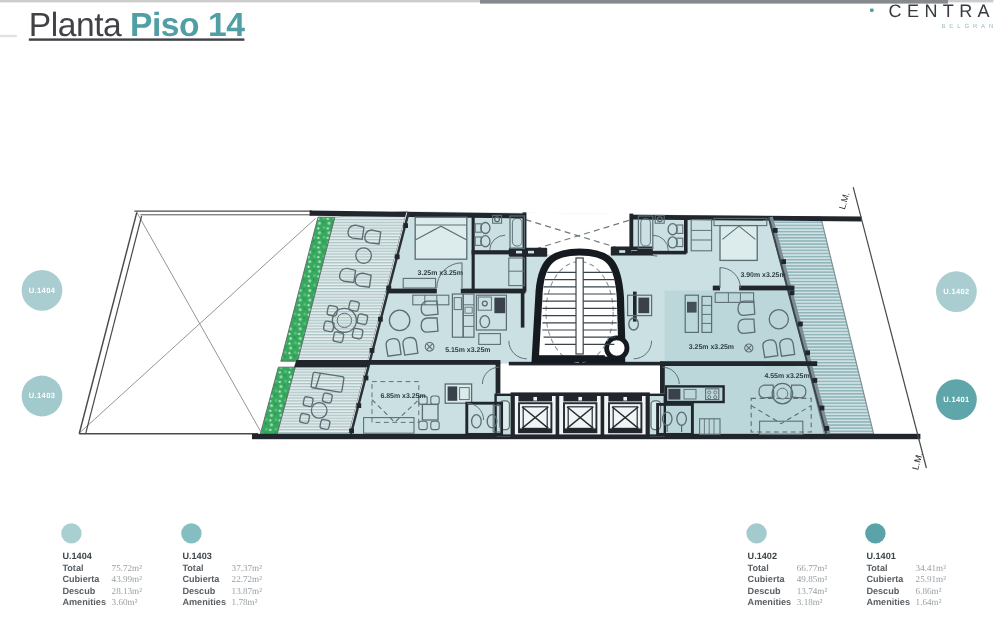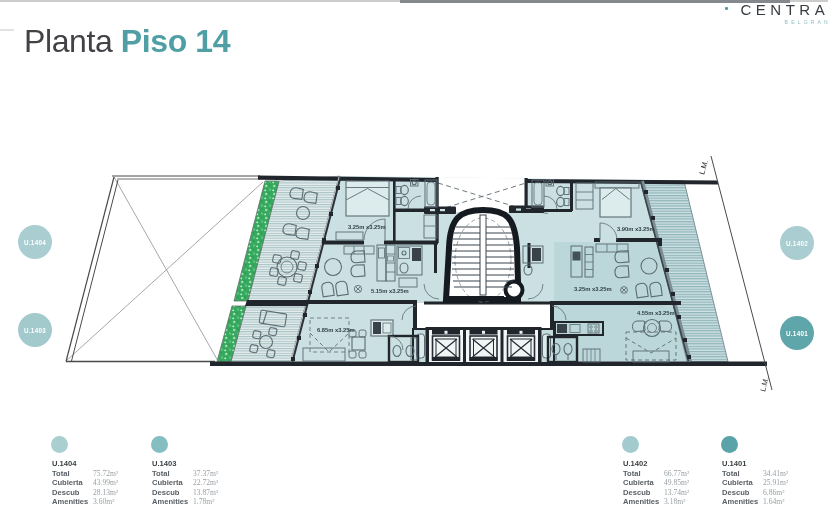--- a/index.html
+++ b/index.html
@@ -1,17 +1,17 @@
 <!DOCTYPE html>
 <html><head>
 <meta charset="utf-8">
 <style>
   html,body{margin:0;padding:0;background:#ffffff;width:828px;height:527px;overflow:hidden;}
   body{font-family:"Liberation Sans", sans-serif;position:relative;}
-  .title{position:absolute;left:24px;top:23px;font-size:32px;letter-spacing:-0.4px;color:#414246;font-weight:400;}
+  .title{position:absolute;left:24px;top:5px;font-size:28px;letter-spacing:-0.4px;color:#414246;font-weight:400;text-decoration:underline;}
   .title b{color:#4f9fa4;font-weight:700;}
   .logo{position:absolute;right:-14px;top:1px;font-size:15px;color:#363b40;letter-spacing:4.5px;font-weight:400;}
   .logosub{position:absolute;right:-10px;top:18.5px;font-size:5px;color:#8ec0c3;letter-spacing:3.2px;}
   .logodot{position:absolute;left:725px;top:7px;width:3.2px;height:3.2px;background:#4f9fa4;border-radius:1px;}
   .badge{position:absolute;width:34px;height:34px;border-radius:50%;color:#fff;font-size:6.3px;font-weight:700;display:flex;align-items:center;justify-content:center;letter-spacing:0.3px;}
   .leg{position:absolute;font-size:7.6px;color:#8d9296;line-height:9.6px;}
   .leg .nm{color:#3c4246;font-weight:700;}
   .leg td{padding:0;}
   .leg .lb{color:#5a6065;font-weight:700;padding-right:0px;}
   .leg .vl{color:#9aa0a4;font-family:Liberation Serif, serif;}

